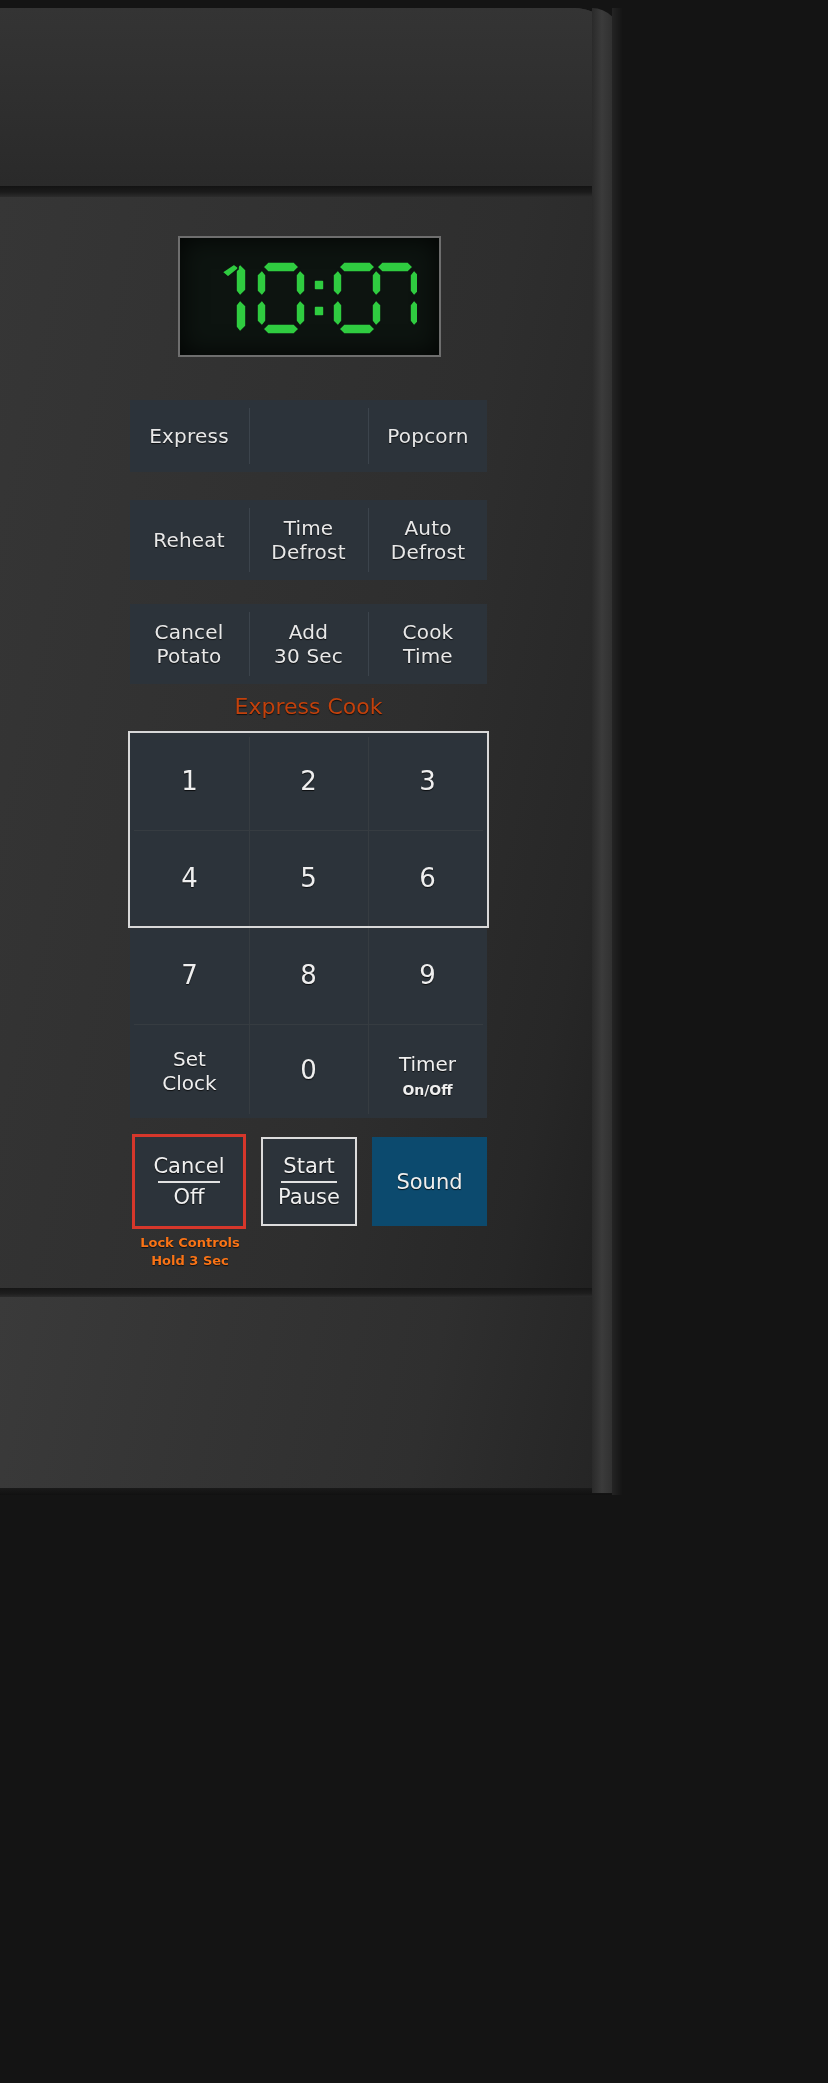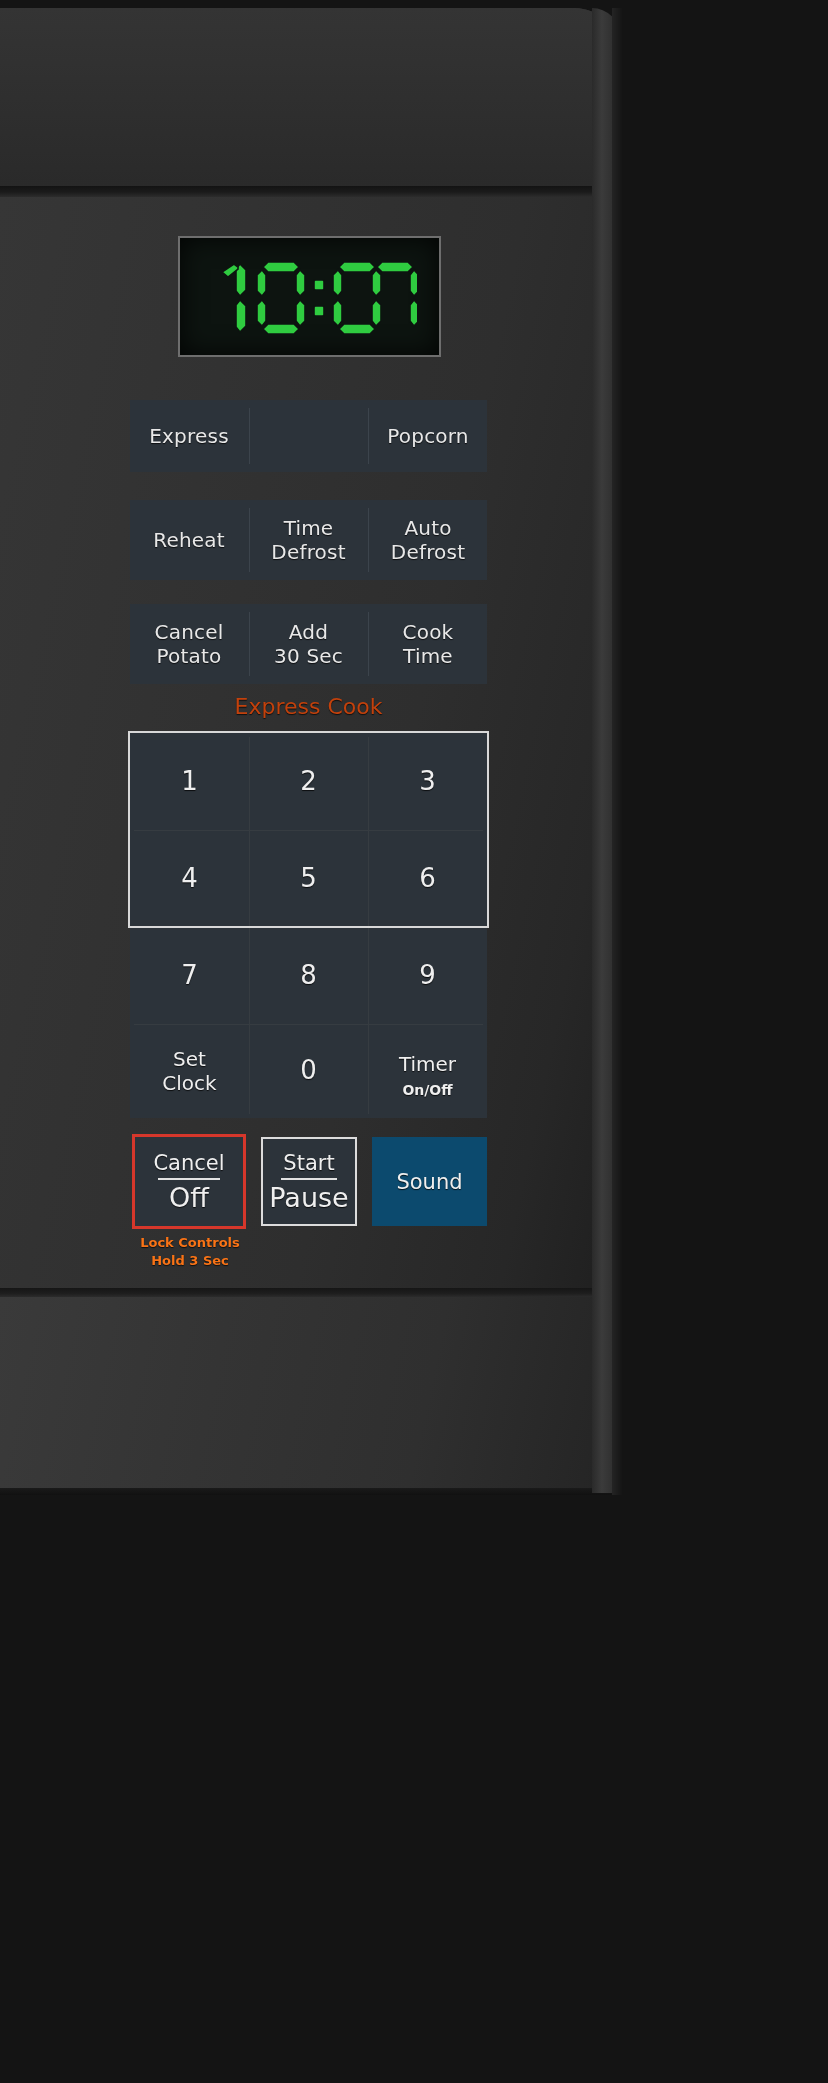--- a/index.html
+++ b/index.html
@@ -85,21 +85,21 @@
   .cancel-btn{position:absolute;left:132px;top:1134px;width:114px;height:95px;
         background:#2c333a;border:3px solid #d6372b;box-sizing:border-box;
         display:flex;flex-direction:column;align-items:center;justify-content:center;}
   .start-btn{position:absolute;left:261px;top:1137px;width:96px;height:89px;
         background:#2c333a;border:2px solid #dcdcdc;box-sizing:border-box;
         display:flex;flex-direction:column;align-items:center;justify-content:center;}
   .sound-btn{position:absolute;left:372px;top:1137px;width:115px;height:89px;
         background:#0c4a6e;display:flex;align-items:center;justify-content:center;}
   .stack-top{color:#efefef;font-size:21px;text-shadow:0 1px 1px rgba(0,0,0,.75);}
   .stack-rule{width:62px;height:2px;background:#e2e2e2;margin:3px 0 2px;}
-  .stack-bot{color:#efefef;font-size:27px;text-shadow:0 1px 1px rgba(0,0,0,.75);}
+  .stack-bot{color:#efefef;font-size:21px;text-shadow:0 1px 1px rgba(0,0,0,.75);}
   .sound-label{color:#efefef;font-size:21px;text-shadow:0 1px 1px rgba(0,0,0,.75);}
 
   .lock-note{position:absolute;left:120px;top:1234px;width:140px;text-align:center;
         color:#f97316;font-size:13px;line-height:1.35;font-weight:bold;
         text-shadow:0 1px 1px rgba(0,0,0,.7);}
 
   
   .side-wall{position:absolute;left:612px;top:8px;width:10px;height:1487px;
         background:linear-gradient(90deg,#242424,#151515);}
 </style>

